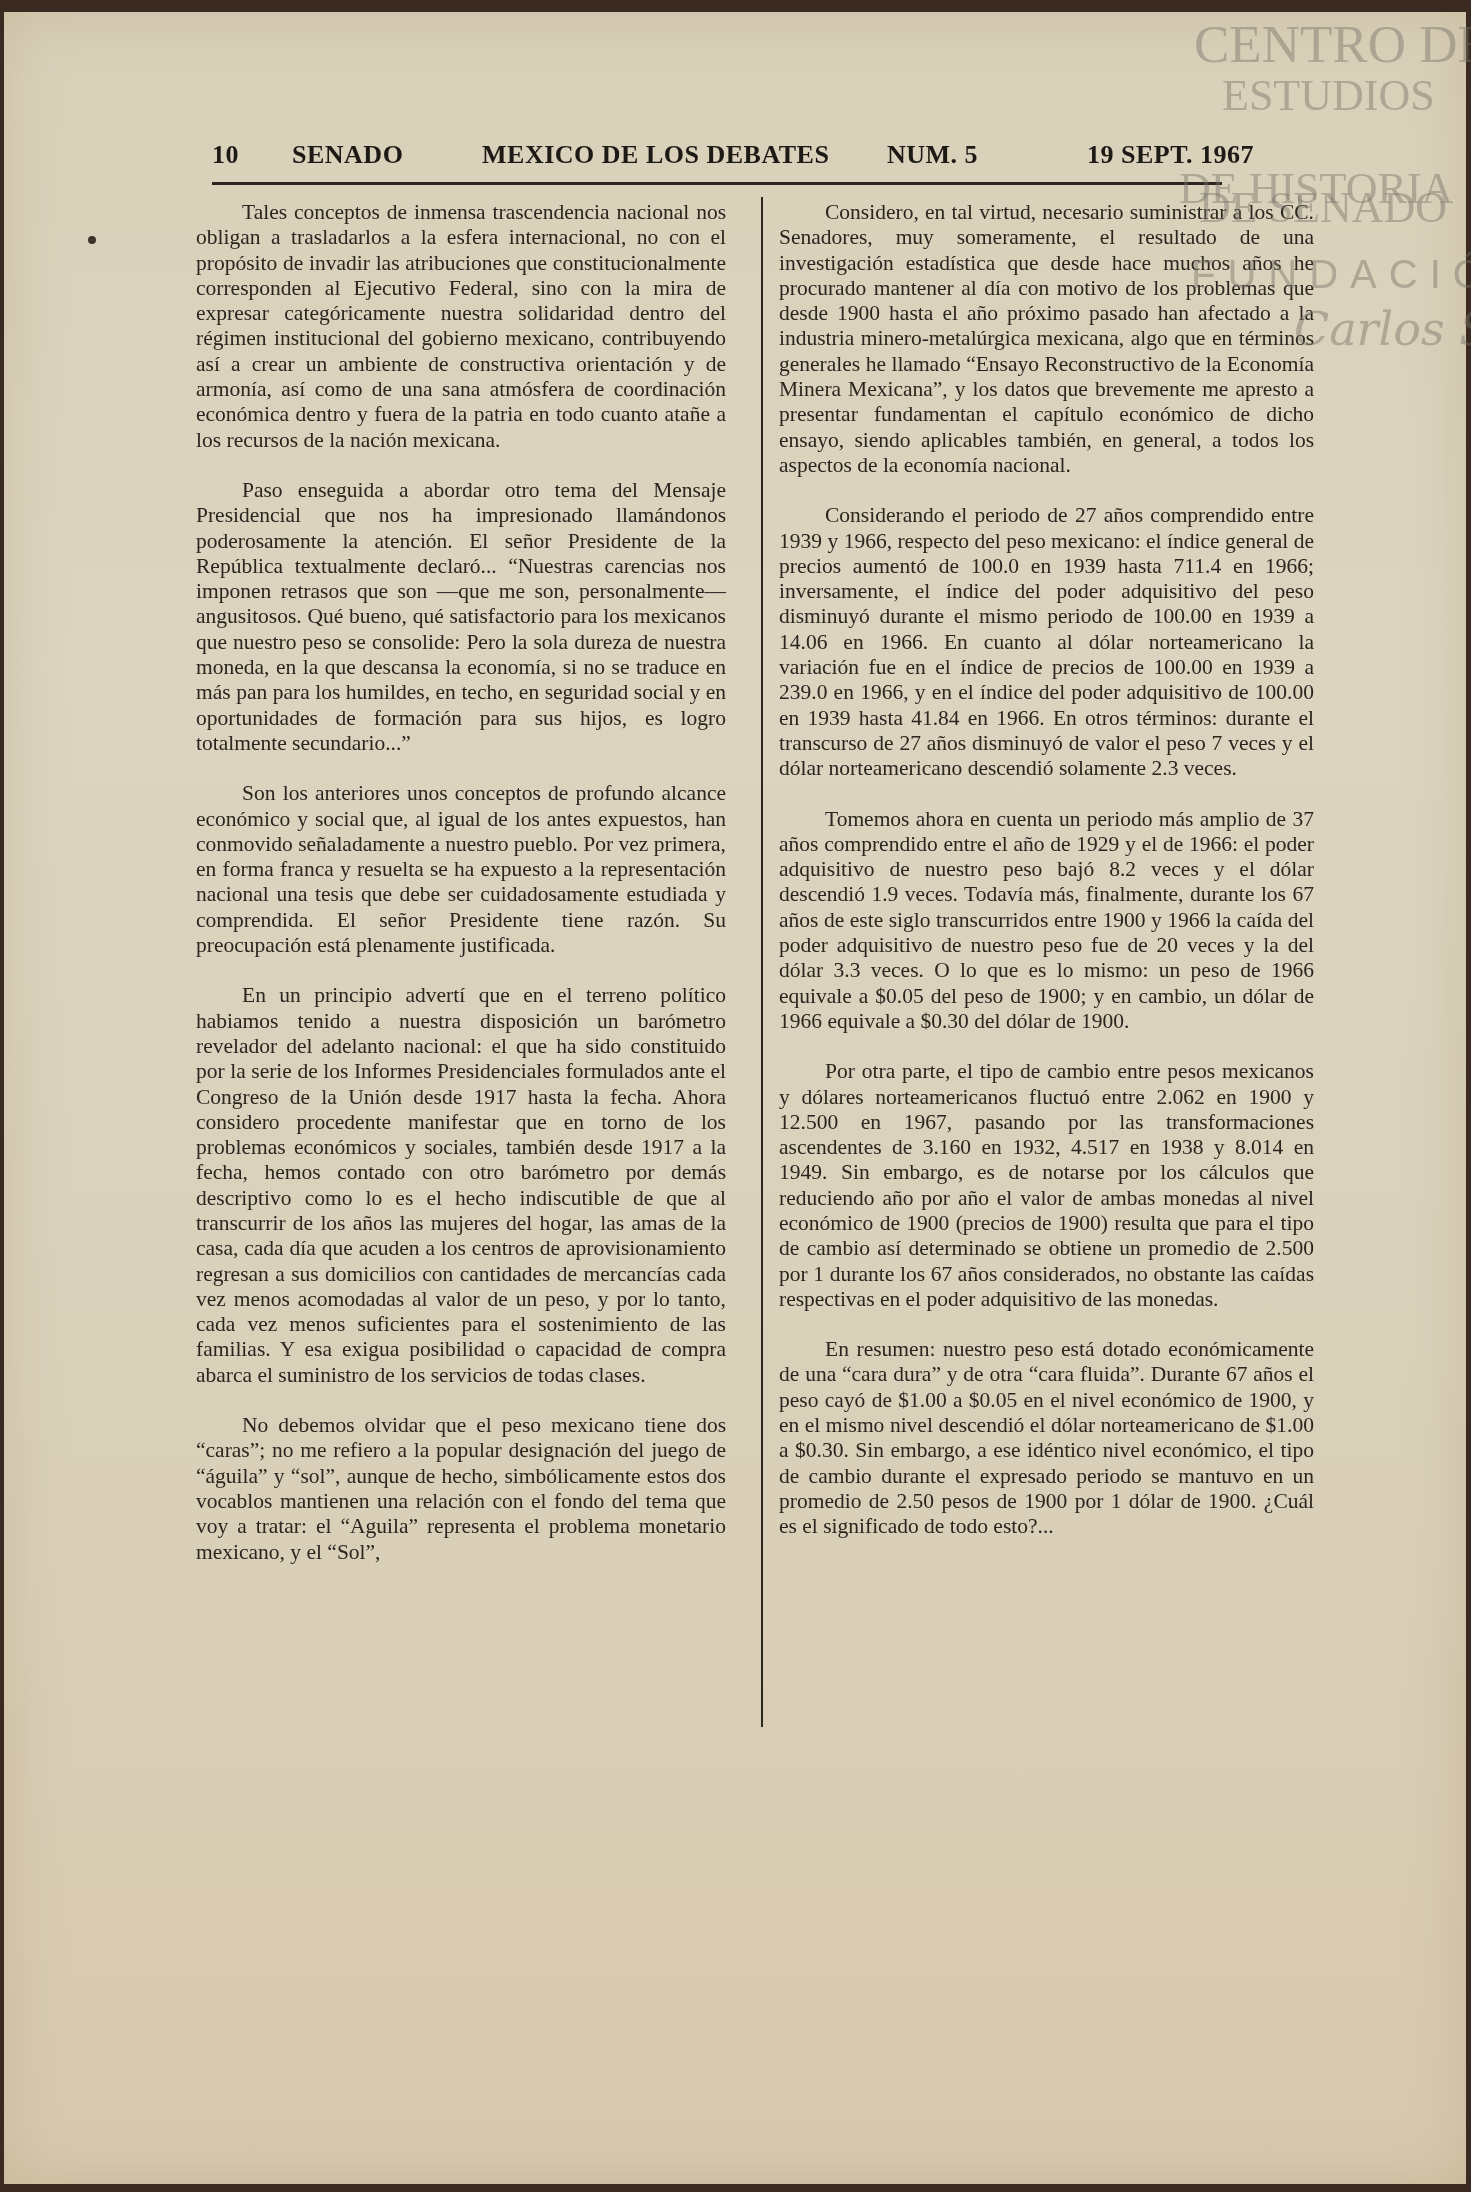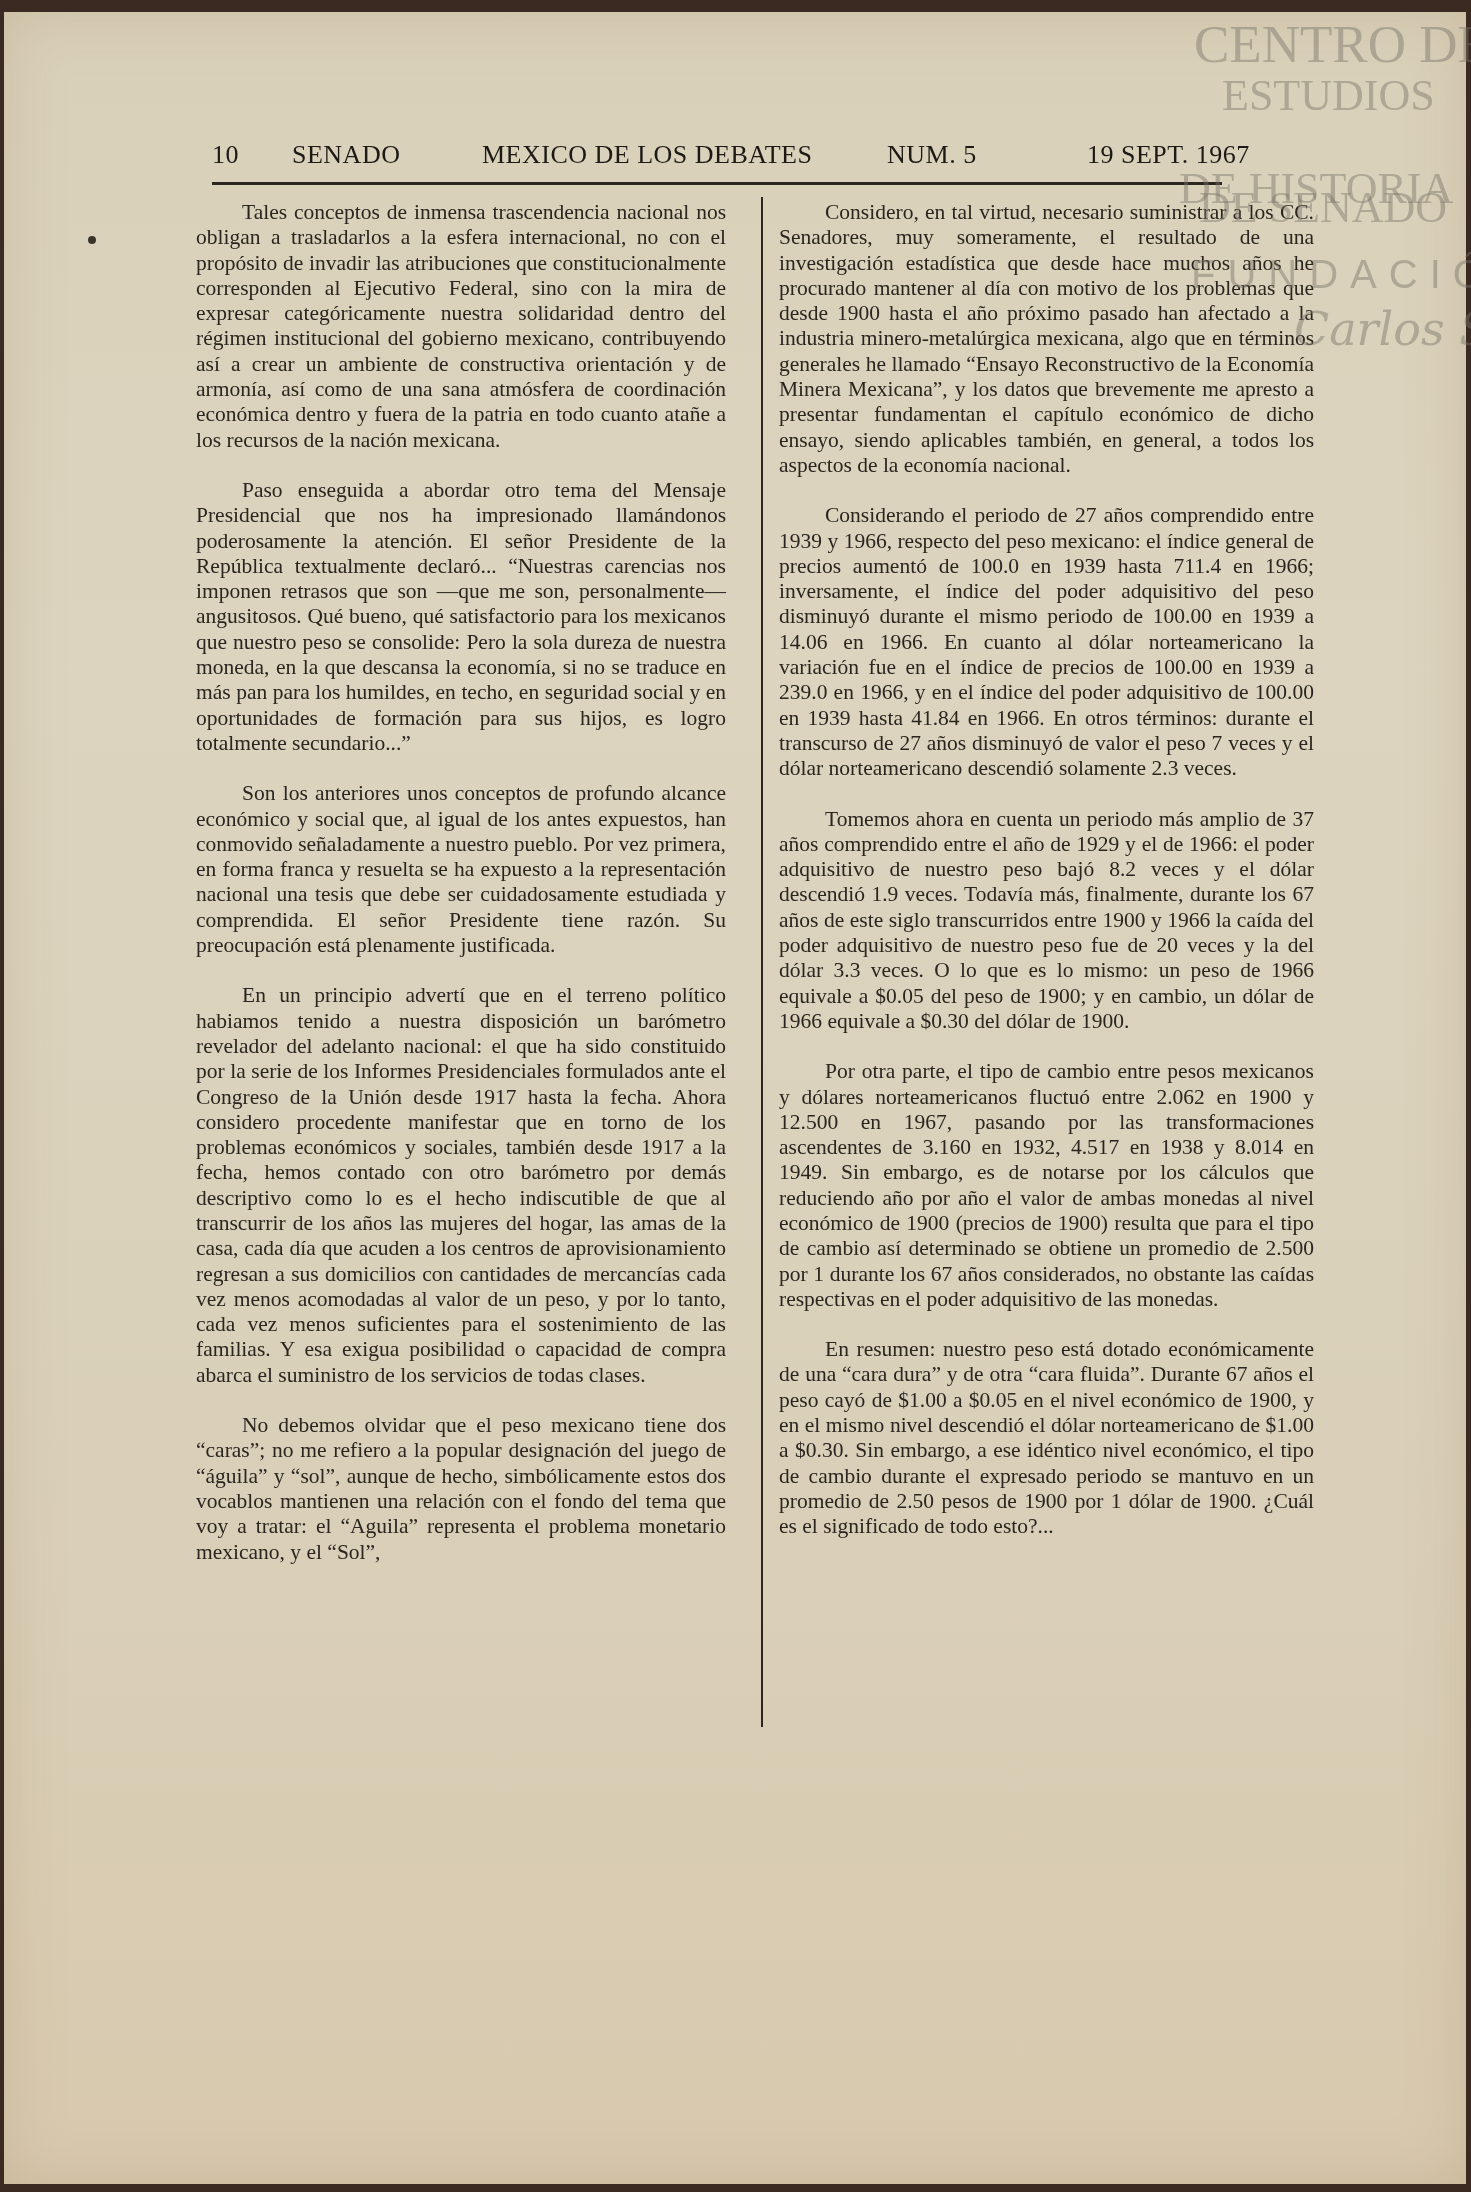--- a/index.html
+++ b/index.html
@@ -8,21 +8,21 @@
     background: #3a2a22;
     font-family: "Liberation Serif", "DejaVu Serif", serif;
   }
   .page {
     position: absolute; left: 4px; top: 12px; width: 1462px; height: 2172px;
     background: linear-gradient(180deg, #d9d0b9 0%, #dcd4bf 30%, #dad1bb 60%, #d8c9ae 100%);
     box-shadow: inset 0 0 60px rgba(160,130,90,0.25);
   }
   .header {
     position: absolute; left: 208px; top: 128px; width: 1016px; height: 32px;
-    font-weight: normal; font-size: 26px; color: #1d1a16;
+    font-weight: bold; font-size: 26px; color: #1d1a16;
     letter-spacing: 0.5px;
   }
   .header span { position: absolute; top: 0; white-space: nowrap; }
   .h-page { left: 0; }
   .h-senado { left: 80px; }
   .h-diario { left: 270px; }
   .h-num { left: 675px; }
   .h-date { left: 875px; }
   .header-rule {
     position: absolute; left: 208px; top: 170px; width: 1010px; height: 3px; background: #2b2620;

